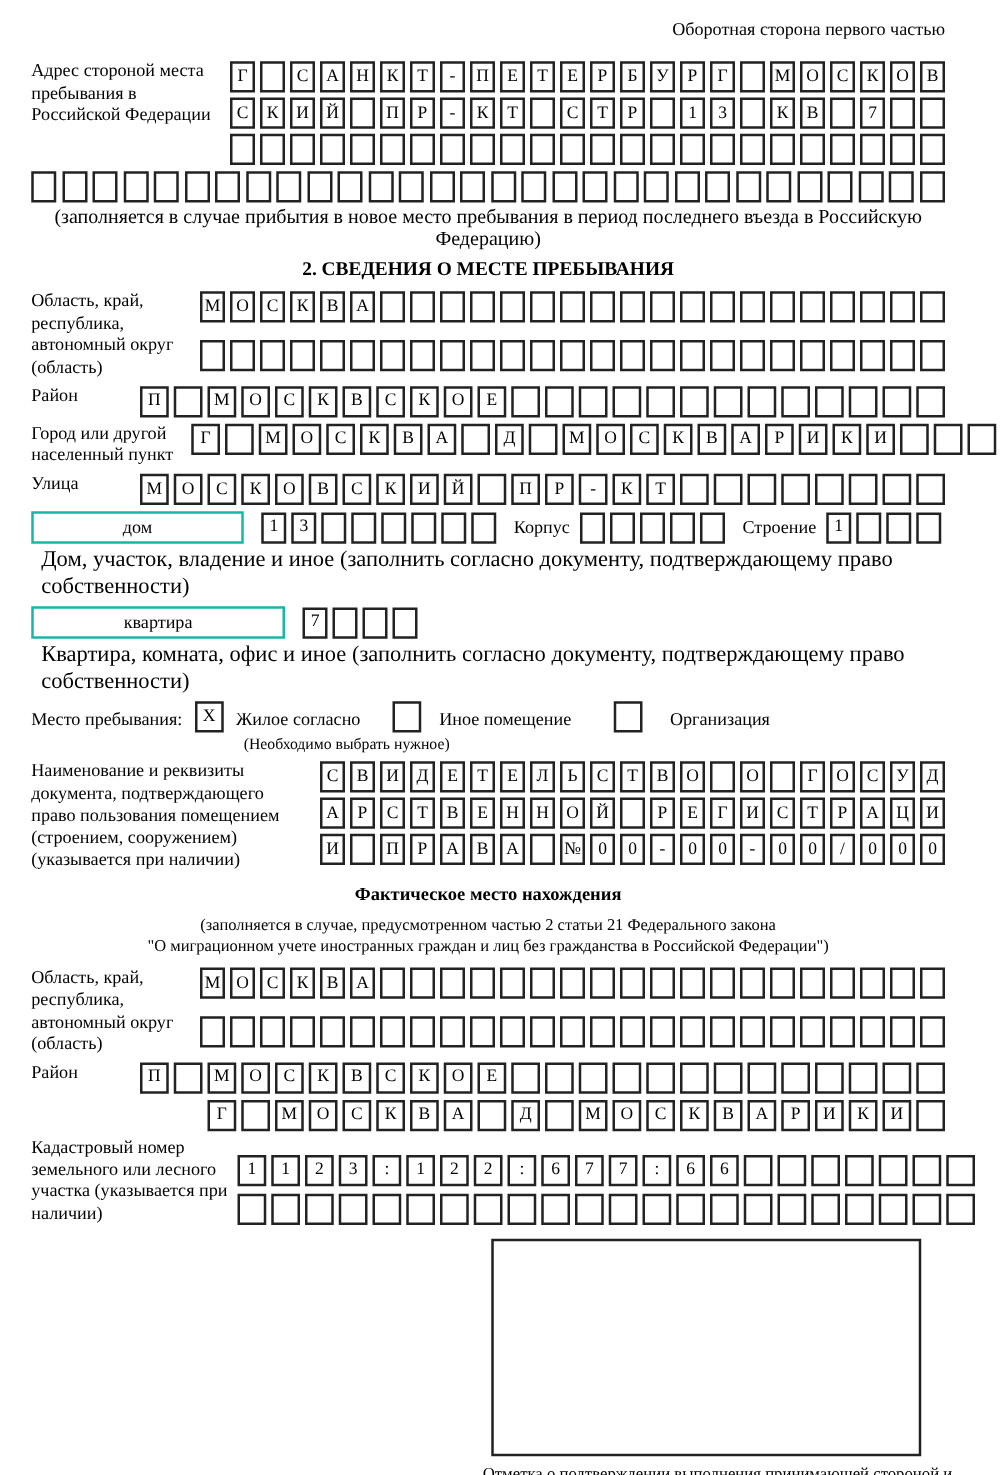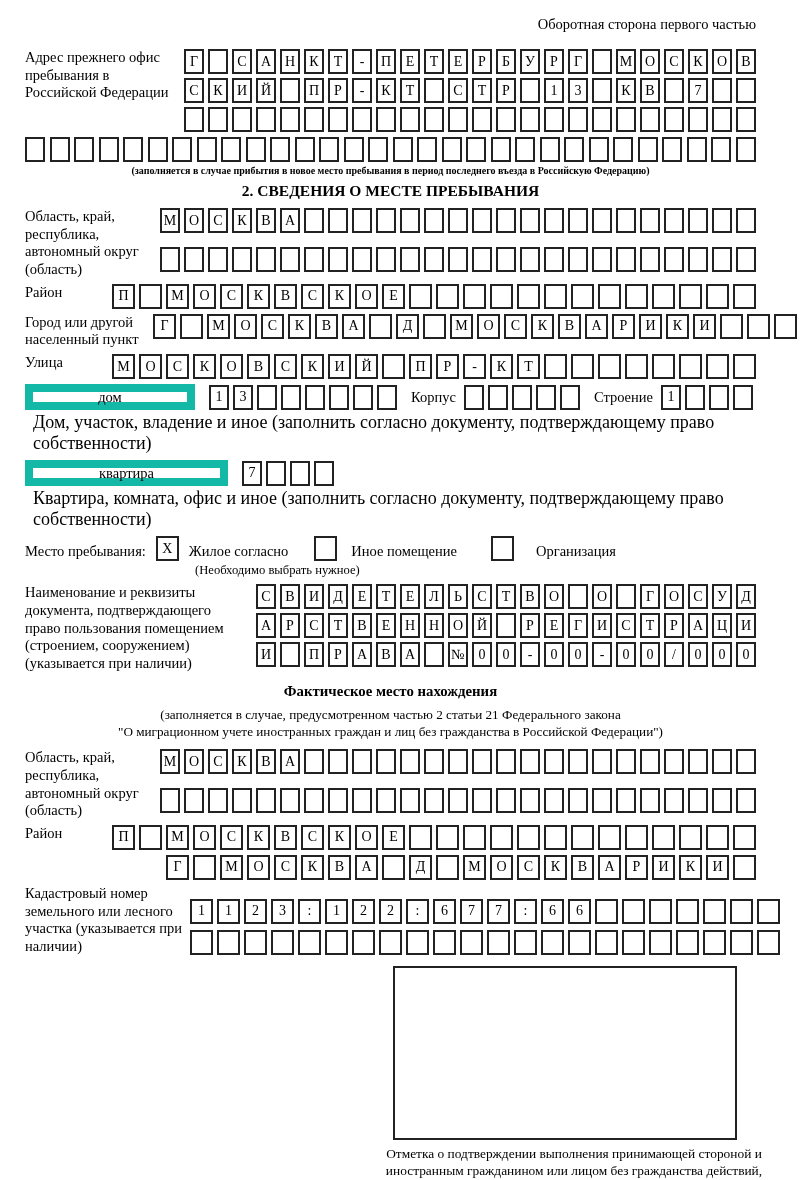--- a/index.html
+++ b/index.html
@@ -21,28 +21,28 @@
     font-size:14px; background:#fff;
   }
   .wide .cell { width:23px; }
 
   .field { display:flex; margin-bottom:5px; }
   .flabel { font-size:14.5px; line-height:1.22; flex:0 0 auto; }
   .grid { margin-left:auto; display:flex; flex-direction:column; gap:4px; align-items:flex-end; }
   .grid.spread { gap:14px; }
 
   .fullrow { margin-top:4px; display:flex; justify-content:space-between; }
-  .caption { font-size:10px; text-align:center; margin:3px 0 6px 0;font-weight:bold; }
+  .caption { font-size:16px; text-align:center; margin:3px 0 6px 0; }
   .caption-left { font-size:18px; margin:2px 0 6px 8px; }
 
   .sec-title { text-align:center; font-weight:bold; font-size:15.5px; margin:4px 0 8px 0; }
 
   .houserow { display:flex; align-items:center; margin:2px 0 2px 0; }
   .fillbox {
-    border:8px solid #14b8a6; height:26px; box-sizing:border-box;
+    border:2px solid #14b8a6; height:26px; box-sizing:border-box;
     display:flex; align-items:center; justify-content:center; font-size:14.5px;
   }
   .inline-label { font-size:14.5px; margin:0 8px 0 14px; }
 
   .stayrow { display:flex; align-items:flex-end; margin:4px 0 2px 0; }
   .cb {
     width:23px; height:25px; border:2px solid #222; box-sizing:border-box;
     display:flex; align-items:center; justify-content:center;
     font-size:14px; flex:0 0 auto;
   }
@@ -56,21 +56,21 @@
   .stamp-caption { font-size:13.4px; text-align:center; line-height:1.3; margin-top:5px; width:380px; margin-left:-9px; }
 </style>
 </head>
 <body>
 
 <div class="page">
 
   <div class="header-note">Оборотная сторона первого частью</div>
 
   <div class="field">
-    <div class="flabel" style="width:150px;">Адрес прежнего офис пребывания в Российской Федерации</div>
+    <div class="flabel" style="width:150px;">Адрес стороной места пребывания в Российской Федерации</div>
     <div class="grid">
       <div class="cellrow">
           <span class="cell">Г</span>
           <span class="cell"></span>
           <span class="cell">С</span>
           <span class="cell">А</span>
           <span class="cell">Н</span>
           <span class="cell">К</span>
           <span class="cell">Т</span>
           <span class="cell">-</span>

